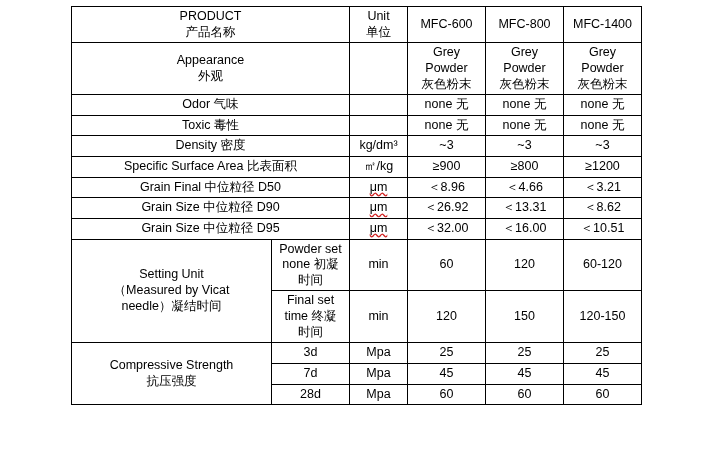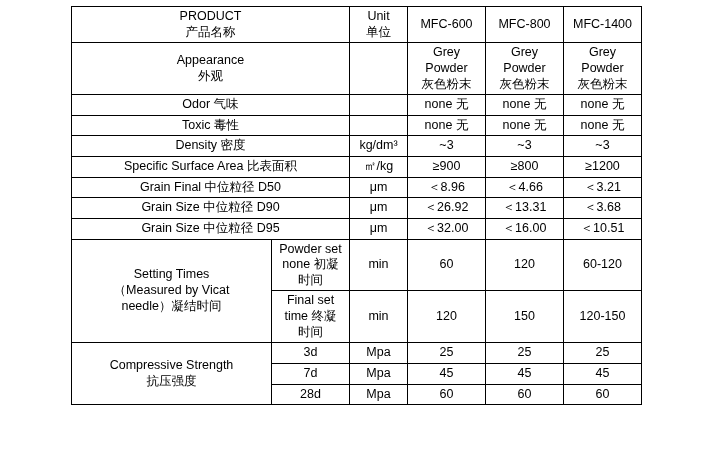--- a/index.html
+++ b/index.html
@@ -36,20 +36,21 @@
     padding: 2px 3px;
     word-wrap: break-word;
   }
   td.head {
     font-size: 12.5px;
   }
   td.tall {
     line-height: 1.45;
   }
   .squiggle {
+    text-decoration: underline;
     text-decoration-style: wavy;
     text-decoration-color: #d02020;
     text-decoration-skip-ink: none;
   }
   .nowrapline { white-space: nowrap; }
   .cellline { display: block; }
   .c-unit { width: 58px; }
   .c-name { width: 200px; }
   .c-sub  { width: 78px; }
   .c-val  { width: 78px; }
@@ -144,34 +145,34 @@
         <td>＜8.96</td>
         <td>＜4.66</td>
         <td>＜3.21</td>
       </tr>
 
       <tr>
         <td colspan="2" class="nowrapline">Grain Size  中位粒径  D90</td>
         <td><span class="squiggle">μm</span></td>
         <td>＜26.92</td>
         <td>＜13.31</td>
-        <td>＜3.68</td>
+        <td>＜8.62</td>
       </tr>
 
       <tr>
         <td colspan="2" class="nowrapline">Grain Size  中位粒径  D95</td>
         <td><span class="squiggle">μm</span></td>
         <td>＜32.00</td>
         <td>＜16.00</td>
         <td>＜10.51</td>
       </tr>
 
       <tr>
         <td rowspan="2" class="tall">
-          <span class="cellline">Setting Times</span>
+          <span class="cellline">Setting Unit</span>
           <span class="cellline">（Measured by Vicat</span>
           <span class="cellline">needle）凝结时间</span>
         </td>
         <td class="tall">
           <span class="cellline">Powder set</span>
           <span class="cellline">none 初凝</span>
           <span class="cellline">时间</span>
         </td>
         <td>min</td>
         <td>60</td>

